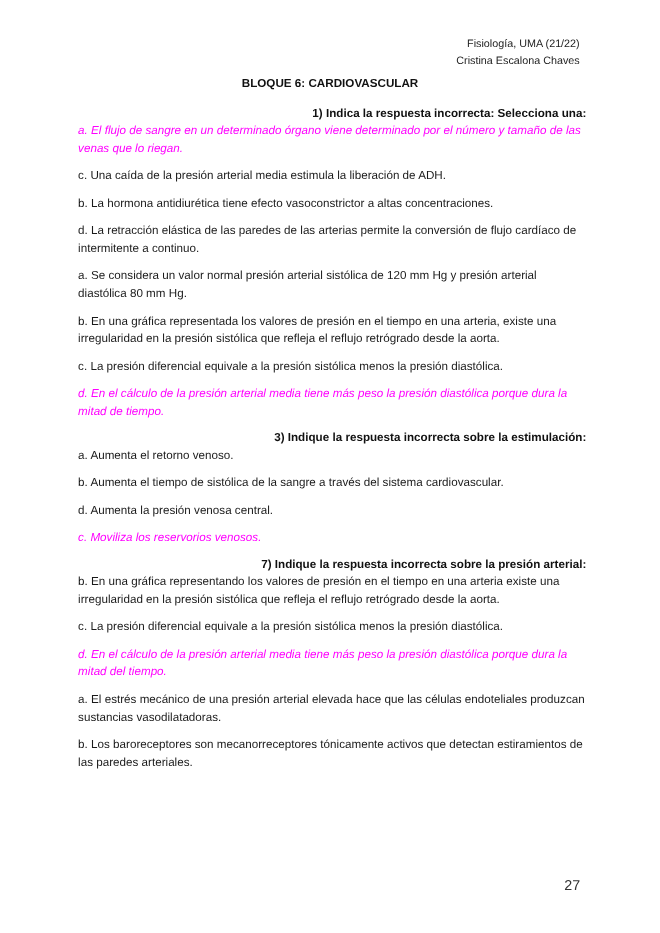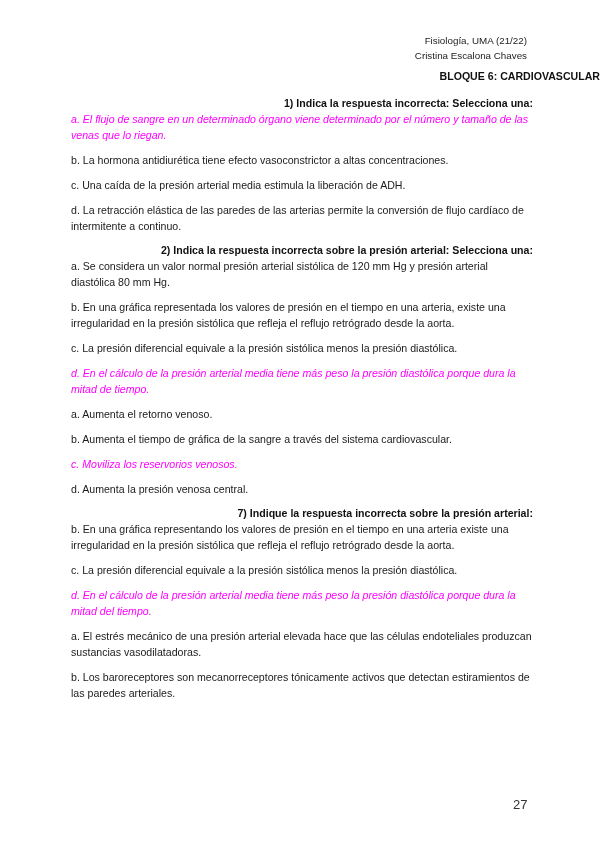--- a/index.html
+++ b/index.html
@@ -30,21 +30,21 @@
       text-align: right;
       font-size: 9.8px;
       line-height: 15px;
       color: #222;
     }
     .title {
       position: absolute;
       left: 0;
       width: 600px;
       top: 70px;
-      text-align: right;
+      text-align: center;
       font-weight: bold;
       font-size: 10.6px;
       color: #111;
     }
     .content {
       position: absolute;
       left: 71px;
       top: 96px;
       width: 462px;
     }
@@ -86,38 +86,38 @@
     <div>Cristina Escalona Chaves</div>
   </div>
 
   <div class="title">BLOQUE 6: CARDIOVASCULAR</div>
 
   <div class="content">
 
     <div class="question">
       <div class="q-title">1) Indica la respuesta incorrecta: Selecciona una:</div>
       <div class="opt correct">a. El flujo de sangre en un determinado órgano viene determinado por el número y tamaño de las venas que lo riegan.</div>
+      <div class="opt">c. Una caída de la presión arterial media estimula la liberación de ADH.</div>
       <div class="opt">b. La hormona antidiurética tiene efecto vasoconstrictor a altas concentraciones.</div>
-      <div class="opt">c. Una caída de la presión arterial media estimula la liberación de ADH.</div>
       <div class="opt">d. La retracción elástica de las paredes de las arterias permite la conversión de flujo cardíaco de intermitente a continuo.</div>
     </div>
 
     <div class="question">
-      <div class="q-title">2) Indica la respuesta incorrecta sobre la presión arterial: Selecciona una:</div>
       <div class="opt">a. Se considera un valor normal presión arterial sistólica de 120 mm Hg y presión arterial diastólica 80 mm Hg.</div>
       <div class="opt">b. En una gráfica representada los valores de presión en el tiempo en una arteria, existe una irregularidad en la presión sistólica que refleja el reflujo retrógrado desde la aorta.</div>
       <div class="opt">c. La presión diferencial equivale a la presión sistólica menos la presión diastólica.</div>
       <div class="opt correct">d. En el cálculo de la presión arterial media tiene más peso la presión diastólica porque dura la mitad de tiempo.</div>
     </div>
 
     <div class="question">
+      <div class="q-title">3) Indique la respuesta incorrecta sobre la estimulación:</div>
       <div class="opt">a. Aumenta el retorno venoso.</div>
-      <div class="opt">b. Aumenta el tiempo de gráfica de la sangre a través del sistema cardiovascular.</div>
+      <div class="opt">b. Aumenta el tiempo de sistólica de la sangre a través del sistema cardiovascular.</div>
+      <div class="opt">d. Aumenta la presión venosa central.</div>
       <div class="opt correct">c. Moviliza los reservorios venosos.</div>
-      <div class="opt">d. Aumenta la presión venosa central.</div>
     </div>
 
     <div class="question">
       <div class="q-title">7) Indique la respuesta incorrecta sobre la presión arterial:</div>
       <div class="opt">b. En una gráfica representando los valores de presión en el tiempo en una arteria existe una irregularidad en la presión sistólica que refleja el reflujo retrógrado desde la aorta.</div>
       <div class="opt">c. La presión diferencial equivale a la presión sistólica menos la presión diastólica.</div>
       <div class="opt correct">d. En el cálculo de la presión arterial media tiene más peso la presión diastólica porque dura la mitad del tiempo.</div>
     </div>
 
     <div class="question">

